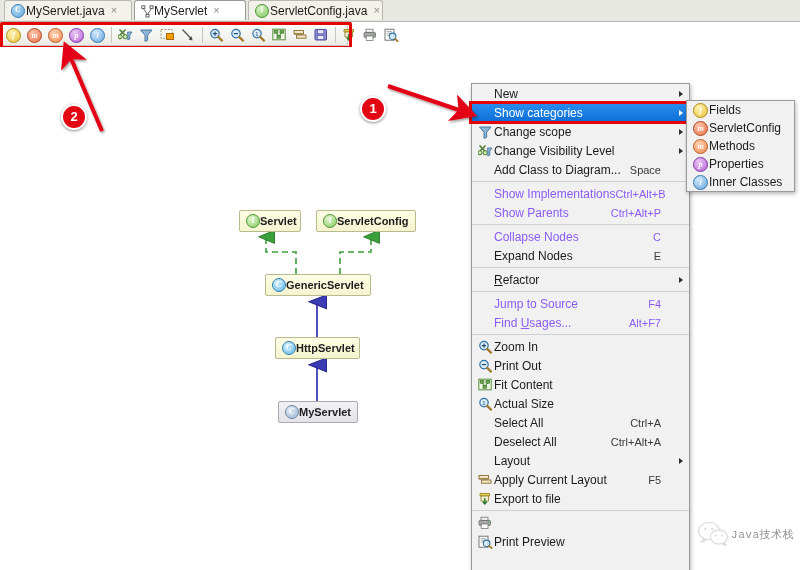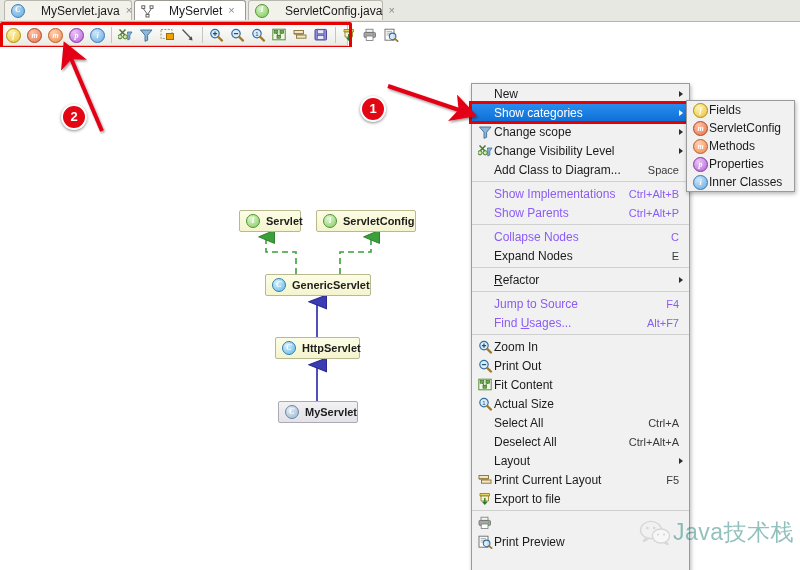--- a/index.html
+++ b/index.html
@@ -13,21 +13,21 @@
   #root{position:absolute;left:0;top:0;width:800px;height:570px;}
 
   
   .tabbar{position:absolute;left:0;top:0;width:800px;height:21px;
     background:#e8e8e2;border-bottom:1px solid #b4b4ac;}
   .tab{position:absolute;top:0;height:20px;display:flex;align-items:center;
     padding:0 5px 0 6px;box-sizing:border-box;
     background:#f2f2ea;border:1px solid #b8b8b0;border-bottom:none;
     border-radius:3px 3px 0 0;white-space:nowrap;}
   .tab.active{background:#ffffff;border-color:#9a9a92;}
-  .tab .tlabel{font-size:12px;color:#1a1a1a;margin-left:16px;}
+  .tab .tlabel{font-size:12px;color:#1a1a1a;margin-left:1px;}
   .tab .tclose{margin-left:6px;color:#8a8a84;font-size:11px;line-height:1;}
   .tab-ico{width:12px;height:12px;border-radius:50%;display:inline-block;
     position:relative;flex:0 0 auto;}
   .ico-c{background:radial-gradient(circle at 35% 30%,#bcdcf5,#5fa8dc);
      border:1px solid #3d7fb5;}
   .ico-i{background:radial-gradient(circle at 35% 30%,#d8f3c6,#7ec85a);
      border:1px solid #4f9434;}
   .ico-diag{background:transparent;border:none;}
   .tab-ico .glyph{position:absolute;left:0;top:-1px;width:12px;height:12px;
     font-size:8px;font-style:italic;font-family:"Liberation Serif",serif;
@@ -57,59 +57,59 @@
 
   
   .canvas{position:absolute;left:0;top:47px;width:800px;height:523px;background:#fff;}
   .node{position:absolute;height:22px;box-sizing:border-box;
     display:flex;align-items:center;padding:0 6px;white-space:nowrap;
     border:1px solid #b9b98e;border-radius:2px;
     font-size:11px;font-weight:bold;color:#1d1d1d;}
   .node.iface{background:linear-gradient(#fdfde6,#f4f4cf);}
   .node.clsabs{background:linear-gradient(#fdfde6,#f4f4cf);}
   .node.cls{background:linear-gradient(#f2f2f4,#e2e2e8);border-color:#aaaab4;}
-  .node .nlabel{margin-left:6px;}
+  .node .nlabel{margin-left:0;}
   .circ-small{width:12px;height:12px;border-radius:50%;position:relative;flex:0 0 auto;}
   .circ-small i{position:absolute;left:0;top:0;width:12px;height:12px;line-height:12px;
     text-align:center;font-size:8px;color:#fff;font-weight:bold;
     font-family:"Liberation Serif",serif;font-style:italic;}
   .c-green{background:radial-gradient(circle at 35% 28%,#e0f7cf,#86cc63);border:1px solid #4f9434;}
   .c-cyan{background:radial-gradient(circle at 32% 28%,#d7f0ff,#63b8e8);border:1px solid #2e7fae;}
   .c-grayblue{background:radial-gradient(circle at 32% 28%,#e3ecf6,#9bb6d2);border:1px solid #6b86a3;}
 
   svg.edges{position:absolute;left:0;top:0;width:800px;height:523px;pointer-events:none;}
 
   
   .menu{position:absolute;background:#f1f1f1;border:1px solid #9a9a9a;
     box-sizing:border-box;box-shadow:1px 2px 4px rgba(0,0,0,.28);}
   .mi{height:19px;display:flex;align-items:center;position:relative;
     font-size:12px;color:#1b1b1b;padding:0 0 0 5px;white-space:nowrap;}
   .mi .mico{width:17px;flex:0 0 auto;display:flex;align-items:center;justify-content:center;}
   .mi .mlabel{flex:1 1 auto;}
-  .mi .mkey{color:#3a3a3a;font-size:11px;margin-right:10px;}
+  .mi .mkey{color:#3a3a3a;font-size:11px;margin-right:28px;}
   .mi .marrow{position:absolute;right:6px;top:50%;transform:translateY(-50%);
     width:0;height:0;border-left:4px solid #2c2c2c;
     border-top:3.5px solid transparent;border-bottom:3.5px solid transparent;}
   .mi.disabled,.mi.disabled .mkey{color:#8b5cf6;}
   .mi.sel{background:linear-gradient(#2a8ef0,#0d6fd6);color:#fff;}
   .mi.sel .marrow{border-left-color:#fff;}
   .msep{height:1px;background:#d0d0d0;margin:2px 0;}
   .menu-hl{position:absolute;border:3px solid #e60000;box-sizing:border-box;}
 
   
   .badge{position:absolute;width:26px;height:26px;border-radius:50%;
     background:#e30613;border:2px solid #fff;box-sizing:border-box;
     color:#fff;font-size:13px;font-weight:bold;line-height:22px;text-align:center;
     box-shadow:0 1px 3px rgba(0,0,0,.45);}
 
   
   .wm{position:absolute;right:6px;bottom:22px;display:flex;align-items:center;
     opacity:.45;}
-  .wm .wmtxt{font-size:23px;color:#0f766e;letter-spacing:.5px;
-    font-family:Liberation Sans, sans-serif;}
+  .wm .wmtxt{font-size:11px;color:#000000;letter-spacing:.5px;
+    font-family:Liberation Mono, monospace;}
 </style>
 </head>
 <body>
 
 <div id="root">
 
   <div class="tabbar" id="tabbar">
       <div class="tab" style="left: 4px; width: 128px;">
         <span class="tab-ico ico-c">
           <span class="glyph">C</span>
@@ -448,21 +448,21 @@
         <span class="marrow"></span>
       </div>
       <div class="mi">
         <span class="mico">
           <svg width="15" height="14" viewBox="0 0 15 14">
             <rect x="1" y="2.5" width="9.5" height="3.2" fill="#f3e6c8" stroke="#8a7030" stroke-width=".9"></rect>
             <rect x="3.5" y="7" width="9.5" height="3.2" fill="#f3e6c8" stroke="#8a7030" stroke-width=".9"></rect>
             <path d="M1,6.2 L10.5,6.2" stroke="#8a7030" stroke-width=".8"></path>
           </svg>
         </span>
-        <span class="mlabel">Print Current Layout</span>
+        <span class="mlabel">Apply Current Layout</span>
         <span class="mkey">F5</span>
       </div>
       <div class="mi">
         <span class="mico">
           <svg width="15" height="14" viewBox="0 0 15 14">
             <path d="M2,1.5 L11.5,1.5 L11.5,4 L2,4 Z" fill="#e8d55a" stroke="#8a7a18" stroke-width=".8"></path>
             <path d="M3,4 L10.5,4 L10.5,9 L3,9 Z" fill="#f3efd8" stroke="#8a7a18" stroke-width=".8"></path>
             <path d="M6.8,6 L6.8,11.5 M4.6,9.6 L6.8,12 L9,9.6" stroke="#2a7a2a" stroke-width="1.4" fill="none"></path>
           </svg>
         </span>

